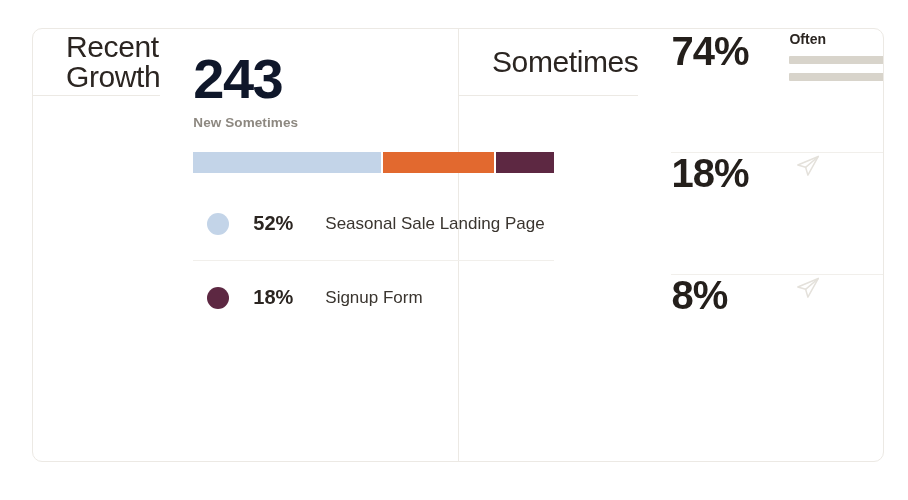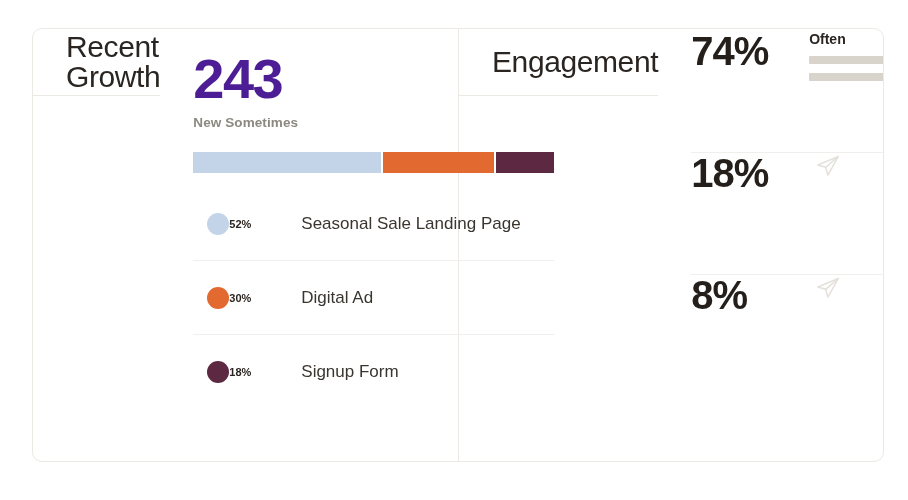--- a/index.html
+++ b/index.html
@@ -62,21 +62,21 @@
   }
 
   
   #growth-stat {
     padding-top: 22px;
   }
   #growth-value {
     font-size: 56px;
     font-weight: 700;
     letter-spacing: -1.5px;
-    color: #4c1d95;
+    color: #0f172a;
     line-height: 1.0;
   }
   #growth-label {
     margin-top: 8px;
     font-size: 13.5px;
     font-weight: 700;
     letter-spacing: 0.1px;
     color: #8d8880;
   }
 
@@ -104,21 +104,22 @@
   .legend-row:last-child { border-bottom: none; }
   .legend-dot {
     width: 22px;
     height: 22px;
     border-radius: 50%;
     flex: none;
     margin-left: 14px;
   }
   .legend-pct {
     width: 72px;
-    font-size: 11px;
+    margin-left: 24px;
+    font-size: 20px;
     font-weight: 700;
     color: #2b2521;
   }
   .legend-name {
     font-size: 17px;
     font-weight: 400;
     color: #3a352f;
   }
 
   
@@ -194,40 +195,35 @@
       </div>
 
       <div id="growth-legend">
 
         <div class="legend-row">
           <span class="legend-dot" style="background:#c3d4e8;"></span>
           <span class="legend-pct">52%</span>
           <span class="legend-name">Seasonal Sale Landing Page</span>
         </div>
 
-        <div class="legend-row">
-          <span class="legend-dot" style="background:#e2692f;"></span>
-          <span class="legend-pct">30%</span>
-          <span class="legend-name">Digital Ad</span>
-        </div>
 
         <div class="legend-row">
           <span class="legend-dot" style="background:#5d2842;"></span>
           <span class="legend-pct">18%</span>
           <span class="legend-name">Signup Form</span>
         </div>
 
       </div>
     </div>
   </section>
 
   <section class="panel" id="engagement-panel">
 
     <div class="panel-header">
-      <h2 class="panel-title">Engagement</h2>
+      <h2 class="panel-title">Sometimes</h2>
     </div>
 
     <div class="panel-body">
       <div id="engagement-list">
 
         <div class="eng-row">
           <div class="eng-pct">74%</div>
           <div class="eng-mid">
             <div class="eng-label">Often</div>
             <div class="eng-bar long"></div>

